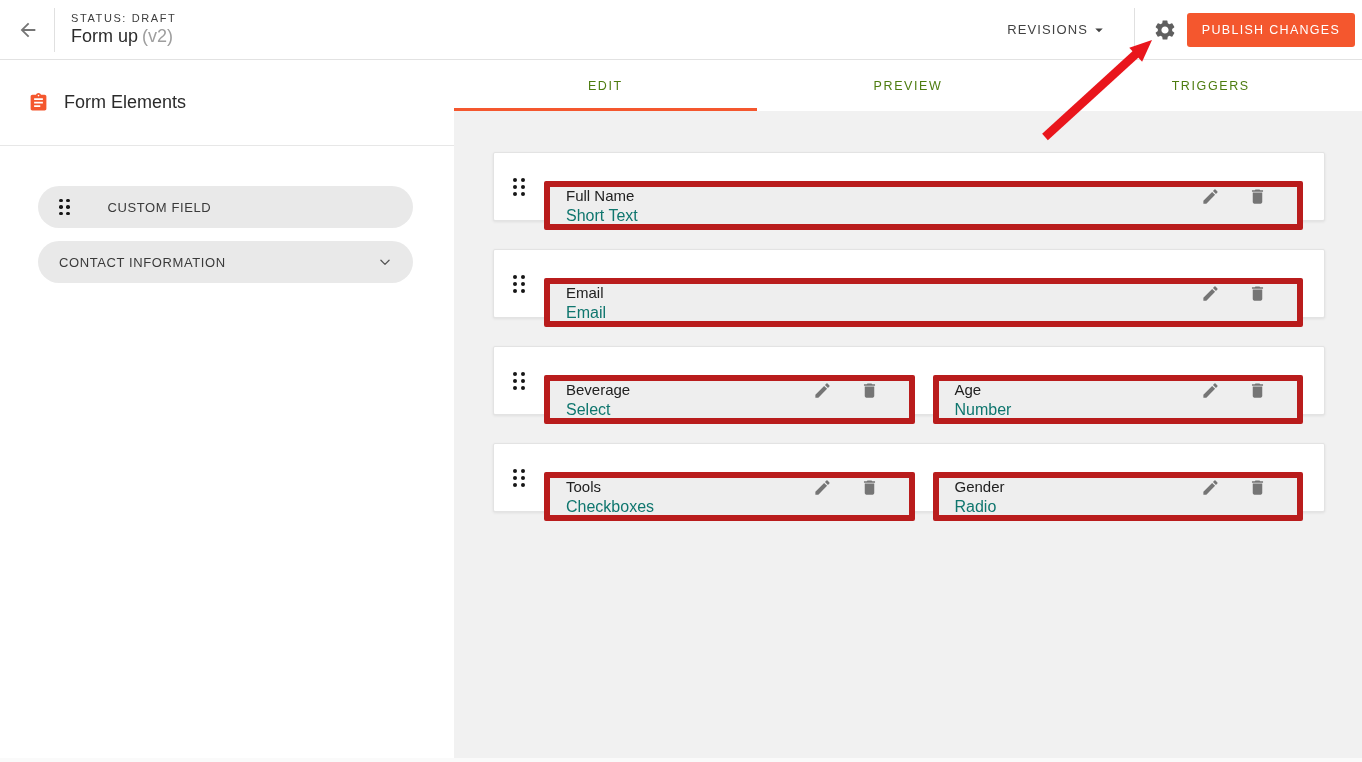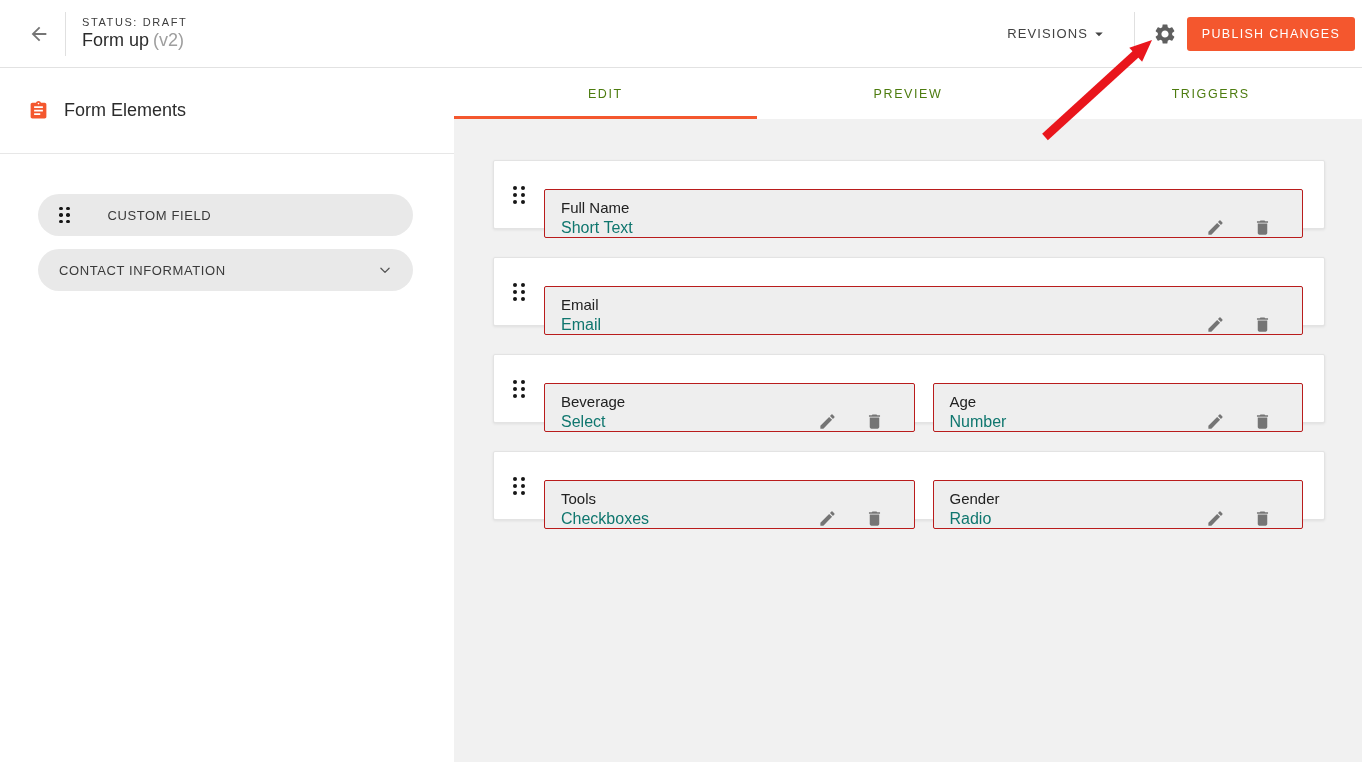--- a/index.html
+++ b/index.html
@@ -1,22 +1,22 @@
 <!DOCTYPE html>
 <html style="--color-accent: #f4572e; --color-arrow_red: #e9161c; --color-content_bg: #f1f1f1; --color-panel_gray: #eeeeee; --color-pill_gray: #e9e9e9;"><head>
 <meta charset="utf-8">
 <style>
   * { margin:0; padding:0; box-sizing:border-box; }
   html,body { width:1362px; height:762px; overflow:hidden; }
   body { font-family:"Liberation Sans", sans-serif; background:#fafafa; }
   .app { position:relative; width:1362px; height:762px; background:#fafafa; }
 
   
-  .topbar { height:68px; background:#fff; border-bottom:1px solid #e2e2e2;
-            display:flex; align-items:center;padding-left:11px; }
+  .topbar { height:60px; background:#fff; border-bottom:1px solid #e2e2e2;
+            display:flex; align-items:center; }
   .icon-btn { background:none; border:none; cursor:pointer; display:flex;
               align-items:center; justify-content:center; }
   .back-btn { width:40px; height:40px; margin-left:8px; color:#757575; }
   .vdivider { width:1px; height:44px; background:#e0e0e0; flex:none; }
   .vd1 { margin:0 16px 0 6px; }
   .vd2 { margin-right:12px; }
   .title-block { display:flex; flex-direction:column; gap:2px; }
   .status-label { font-size:11px; letter-spacing:1.6px; color:#3d3d3d; }
   .form-title { font-size:18px; color:#2b2b2b; }
   .form-version { color:#9e9e9e; margin-left:4px; }
@@ -61,22 +61,22 @@
          position:relative; }
   .tab.active::after { content:""; position:absolute; left:0; right:0; bottom:0;
                        height:3px; background:var(--color-accent,#f4572e); }
   .content { flex:1; background:#f1f1f1; padding:41px 37px 0 39px; overflow:hidden; }
 
   .card { height:69px; background:#fff; border:1px solid #e3e3e3; border-radius:2px;
           box-shadow:0 1px 3px rgba(0,0,0,0.08); margin-bottom:28px;
           display:flex; align-items:center; padding-right:21px; }
   .handle-zone { width:50px; flex:none; display:flex; justify-content:center; }
   .panels { flex:1; display:flex; gap:18px; min-width:0; }
-  .field-panel { flex:1; height:49px; background:#eeeeee; border:1px solid #b91c1c;
-                 border-radius:2px; display:flex; align-items:flex-end;
+  .field-panel { flex:1; height:49px; background:#eeeeee; border:6px solid #b91c1c;
+                 border-radius:2px; display:flex; align-items:flex-start;
                  padding:0 30px 0 16px; min-width:0;margin-top:38px; }
   .field-text { display:flex; flex-direction:column; gap:3px; }
   .field-title { font-size:15px; color:#212121; }
   .field-type { font-size:16px; color:#0f766e; }
   .actions { display:flex; align-items:center; gap:28px; margin-left:auto; }
   .act-btn { color:#757575; }
 
   
   .arrow-overlay { position:absolute; top:0; left:0; width:1362px; height:762px;
                    pointer-events:none; z-index:50; }

